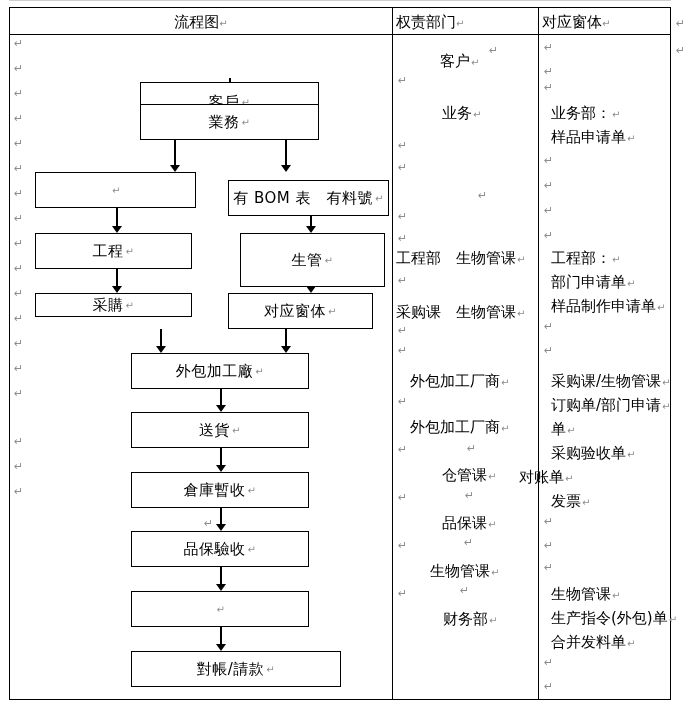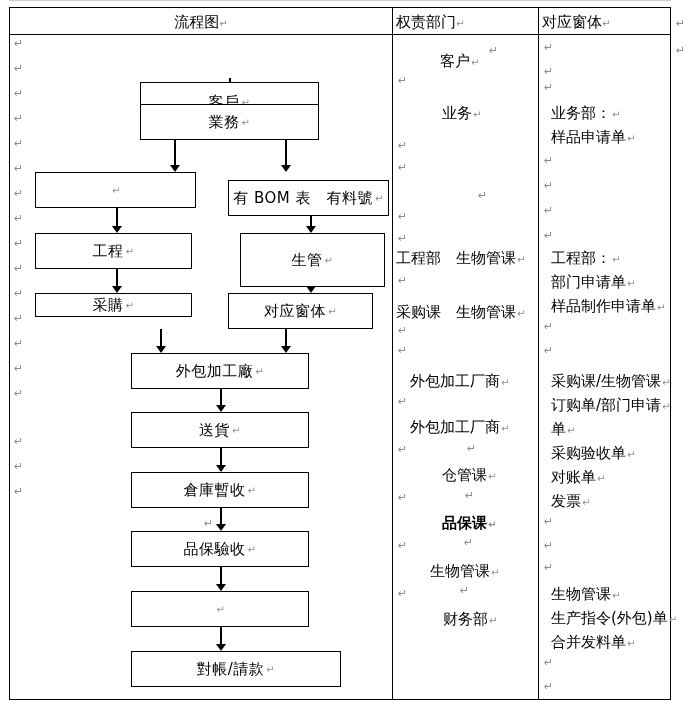--- a/index.html
+++ b/index.html
@@ -210,32 +210,32 @@
     </div>
   </div>
 <div id="layer-dept">
     <div class="cell-txt" style="left: 440px; top: 52px;"><span>客户</span><span class="ret">↵</span></div>
     <div class="cell-txt" style="left: 442px; top: 104px;"><span>业务</span><span class="ret">↵</span></div>
     <div class="cell-txt" style="left: 396px; top: 249px;"><span>工程部　生物管课</span><span class="ret">↵</span></div>
     <div class="cell-txt" style="left: 396px; top: 303px;"><span>采购课　生物管课</span><span class="ret">↵</span></div>
     <div class="cell-txt" style="left: 410px; top: 372px;"><span>外包加工厂商</span><span class="ret">↵</span></div>
     <div class="cell-txt" style="left: 410px; top: 418px;"><span>外包加工厂商</span><span class="ret">↵</span></div>
     <div class="cell-txt" style="left: 442px; top: 466px; text-align: center;"><span>仓管课</span><span class="ret">↵</span></div>
-    <div class="cell-txt" style="left: 442px; top: 514px; font-weight: bold;"><span>品保课</span><span class="ret">↵</span></div>
+    <div class="cell-txt" style="left: 442px; top: 514px;"><span>品保课</span><span class="ret">↵</span></div>
     <div class="cell-txt" style="left: 430px; top: 562px;"><span>生物管课</span><span class="ret">↵</span></div>
     <div class="cell-txt" style="left: 443px; top: 610px;"><span>财务部</span><span class="ret">↵</span></div>
   </div>
 <div id="layer-form">
     <div class="cell-txt" style="left: 551px; top: 104px;"><span>业务部：</span><span class="ret">↵</span></div>
     <div class="cell-txt" style="left: 551px; top: 128px;"><span>样品申请单</span><span class="ret">↵</span></div>
     <div class="cell-txt" style="left: 551px; top: 249px;"><span>工程部：</span><span class="ret">↵</span></div>
     <div class="cell-txt" style="left: 551px; top: 273px;"><span>部门申请单</span><span class="ret">↵</span></div>
     <div class="cell-txt" style="left: 551px; top: 297px;"><span>样品制作申请单</span><span class="ret">↵</span></div>
     <div class="cell-txt" style="left: 551px; top: 372px;"><span>采购课/生物管课</span><span class="ret">↵</span></div>
     <div class="cell-txt" style="left: 551px; top: 396px;"><span>订购单/部门申请</span><span class="ret">↵</span></div>
     <div class="cell-txt" style="left: 551px; top: 420px;"><span>单</span><span class="ret">↵</span></div>
     <div class="cell-txt" style="left: 551px; top: 444px;"><span>采购验收单</span><span class="ret">↵</span></div>
-    <div class="cell-txt" style="left: 551px; top: 468px;"><span>对账单</span><span class="ret">↵</span></div>
+    <div class="cell-txt" style="left: 519px; top: 468px;"><span>对账单</span><span class="ret">↵</span></div>
     <div class="cell-txt" style="left: 551px; top: 492px;"><span>发票</span><span class="ret">↵</span></div>
     <div class="cell-txt" style="left: 551px; top: 585px;"><span>生物管课</span><span class="ret">↵</span></div>
     <div class="cell-txt" style="left: 551px; top: 609px;"><span>生产指令(外包)单</span><span class="ret">↵</span></div>
     <div class="cell-txt" style="left: 551px; top: 633px;"><span>合并发料单</span><span class="ret">↵</span></div>
   </div>
 
 </body></html>

